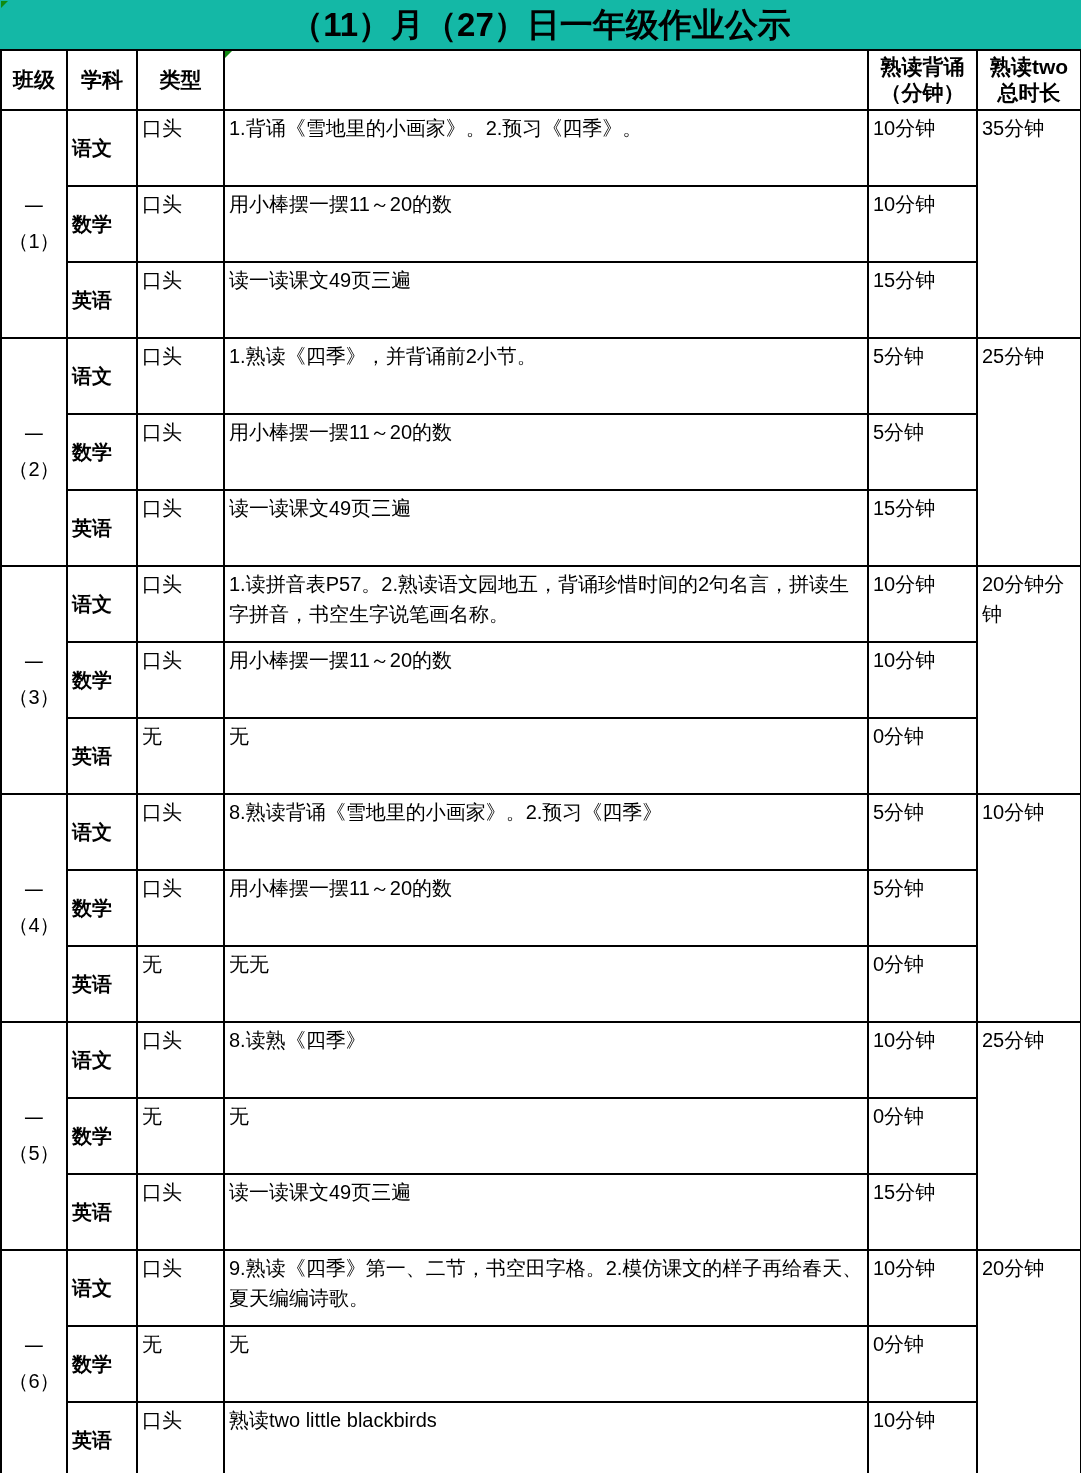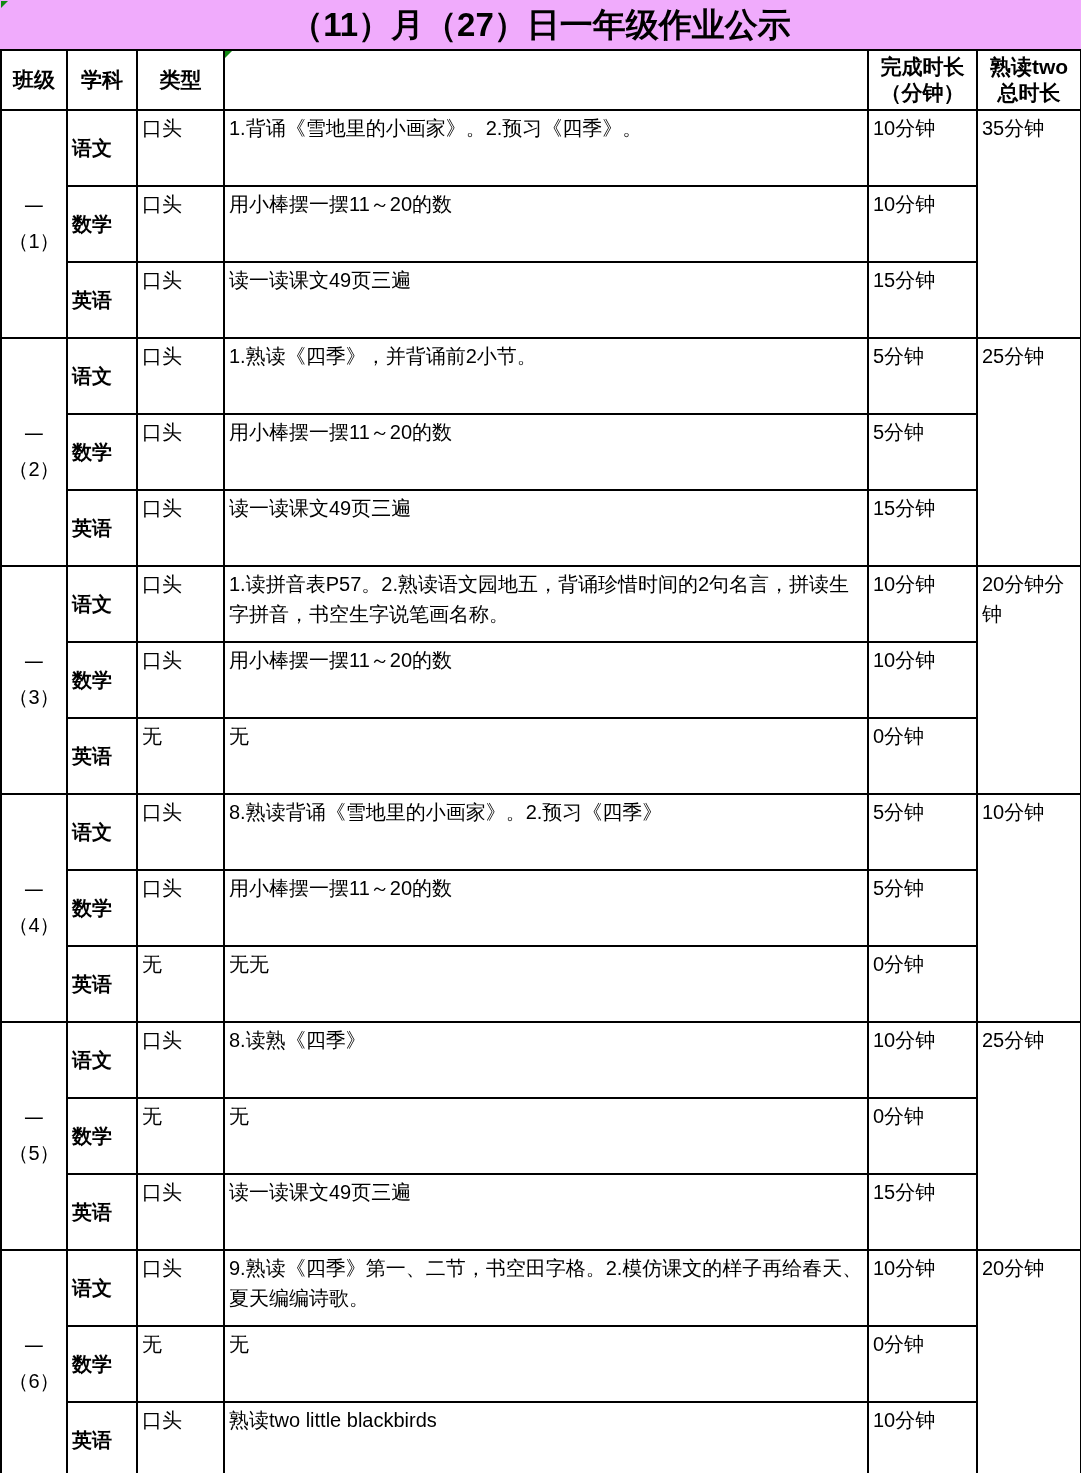--- a/index.html
+++ b/index.html
@@ -1,19 +1,19 @@
 <!DOCTYPE html>
 <html><head>
 <meta charset="utf-8">
 <style>
   html,body { margin:0; padding:0; background:#ffffff; }
   .sheet {
     position:relative;
     width:1081px; height:1473px;
-    background:#f0abfc;
+    background:#14b8a6;
     color:#000;
     font-family:"Liberation Sans","DejaVu Sans",sans-serif;
     overflow:hidden;
   }
   .title {
     height:49px; line-height:49px;
     text-align:center;
     font-weight:bold;
     font-size:33px;
     white-space:nowrap;
@@ -94,21 +94,21 @@
         <col style="width:104px">
     </colgroup>
 
     <tbody>
         <tr>
       <th>班级</th>
       <th>学科</th>
       <th>类型</th>
       <th><span class="flag"></span><span></span></th>
       <th>
-        <div>完成时长</div>
+        <div>熟读背诵</div>
         <div>（分钟）</div>
       </th>
       <th>
         <div>熟读two</div>
         <div>总时长</div>
       </th>
     </tr>
 
     <tr class="subject-row">
       <td class="class-cell" rowspan="3">

